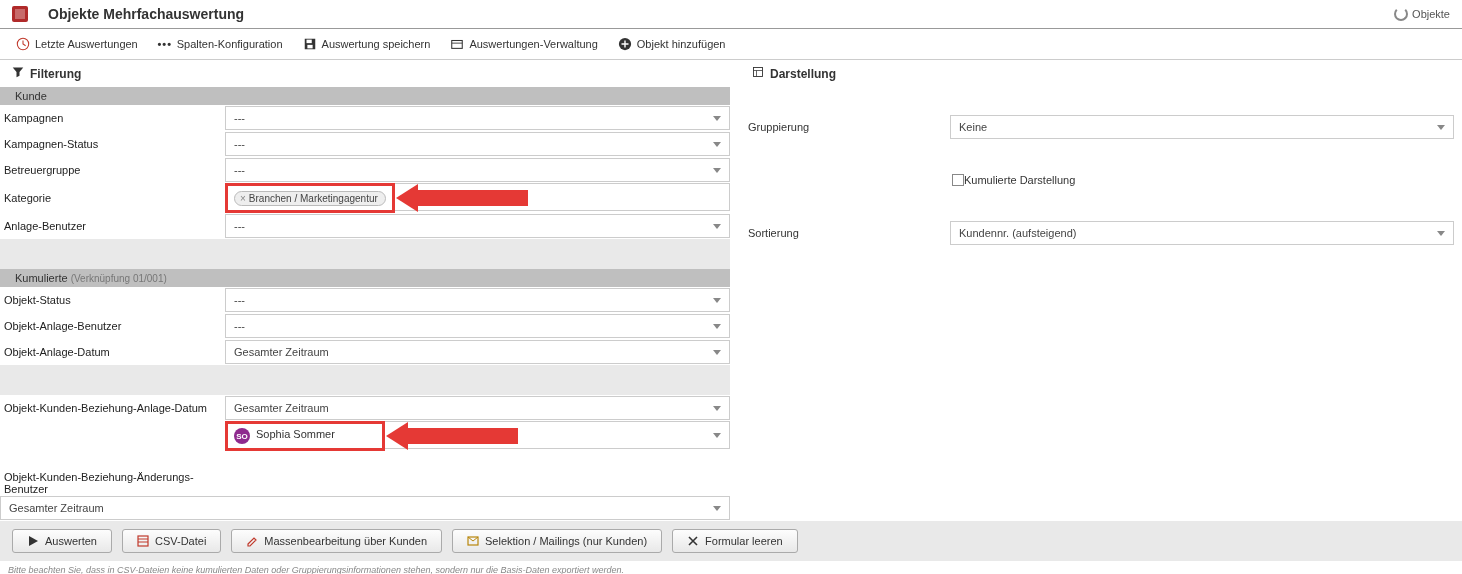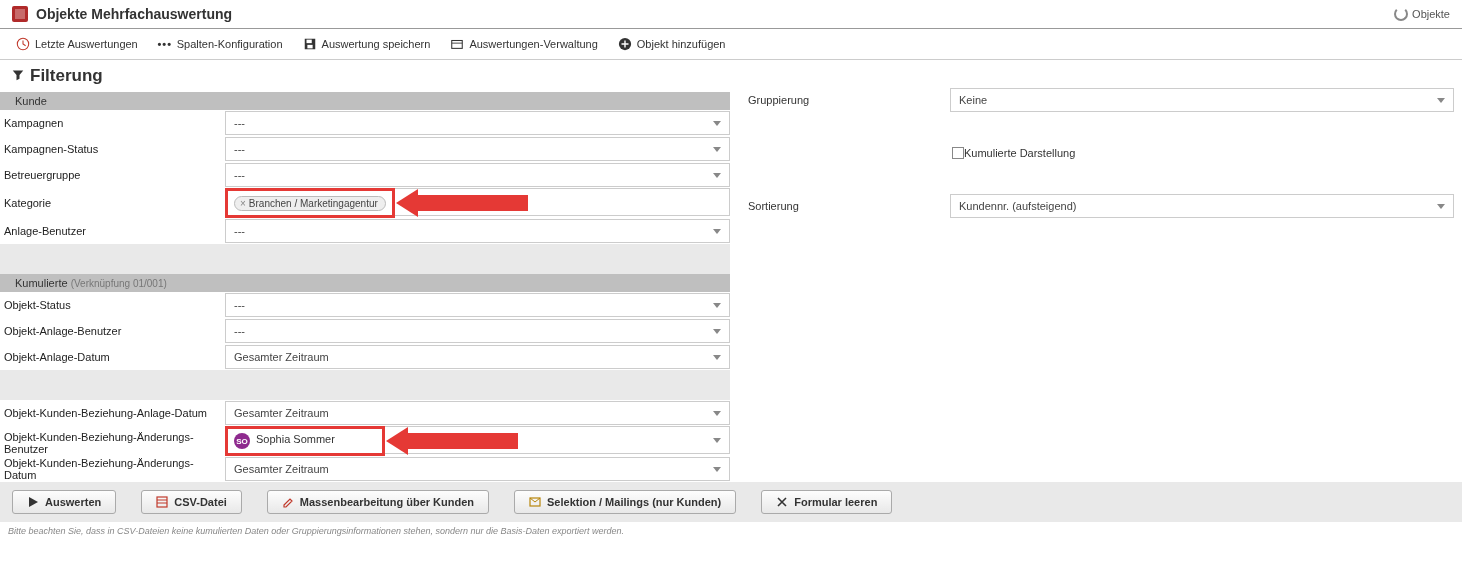--- a/index.html
+++ b/index.html
@@ -1,34 +1,34 @@
 <!DOCTYPE html>
 <html><head>
 <meta charset="utf-8">
 <style>
   * { box-sizing: border-box; margin: 0; padding: 0; }
   body { font-family: Arial, Helvetica, sans-serif; font-size: 11px; color: #333; background: #fff; width: 1462px; }
   
   .header { display: flex; align-items: center; justify-content: space-between; padding: 6px 12px; border-bottom: 1px solid #999; }
-  .header-left { display: flex; align-items: center; gap: 8px; }
+  .header-left { display: flex; align-items: center; gap: 20px; }
   .header-title { font-size: 14px; font-weight: bold; }
   .app-icon { width: 16px; height: 16px; background: #b02a2a; border-radius: 2px; position: relative; }
   .app-icon::after { content: ""; position: absolute; top: 3px; left: 3px; width: 10px; height: 10px; background: #fff; opacity: 0.3; }
   .header-right { display: flex; align-items: center; gap: 4px; color: #555; cursor: pointer; }
   .refresh-icon { width: 14px; height: 14px; border: 2px solid #888; border-radius: 50%; border-top-color: transparent; display: inline-block; }
   
   .toolbar { display: flex; align-items: center; gap: 20px; padding: 8px 16px; border-bottom: 1px solid #ccc; }
   .toolbar-item { display: flex; align-items: center; gap: 5px; cursor: pointer; color: #333; font-size: 11px; }
   .tb-icon { width: 14px; height: 14px; display: inline-flex; align-items: center; justify-content: center; }
   
   .main { display: flex; gap: 10px; padding: 0; }
   .left-col { width: 730px; }
   .right-col { flex: 1; padding-right: 8px; }
   
-  .section-header { display: flex; align-items: center; gap: 6px; font-weight: bold; padding: 6px 12px; font-size: 17px; }
+  .section-header { display: flex; align-items: center; gap: 6px; font-weight: bold; padding: 6px 12px; font-size: 12px; }
   .group-header { background: #bfbfbf; padding: 3px 15px; font-size: 11px; color: #333; }
   .group-sub { color: #777; font-size: 10px; font-weight: normal; }
   
   .field-row { display: flex; align-items: center; min-height: 26px; }
   .field-label { width: 225px; padding-left: 4px; font-size: 11px; color: #222; }
   .field-input { flex: 1; position: relative; }
   
   .select-box { width: 100%; border: 1px solid #ccc; background: #fff; height: 24px; display: flex; align-items: center; padding: 0 22px 0 8px; position: relative; font-size: 11px; color: #444; cursor: pointer; }
   .select-box::after { content: ""; position: absolute; right: 8px; top: 50%; margin-top: -2px; border-left: 4px solid transparent; border-right: 4px solid transparent; border-top: 5px solid #888; }
   
@@ -41,21 +41,21 @@
   .spacer-block { background: #e9e9e9; height: 30px; }
   
   .highlight-box { border: 3px solid #e53935; padding: 2px; position: relative; }
   .arrow-annotation { position: absolute; left: 100%; top: 50%; transform: translateY(-50%); display: flex; align-items: center; margin-left: 4px; }
   .arrow-head { width: 0; height: 0; border-top: 14px solid transparent; border-bottom: 14px solid transparent; border-right: 22px solid #e53935; }
   .arrow-body { width: 110px; height: 16px; background: #e53935; }
   
   .checkbox-row { display: flex; align-items: center; padding: 4px 0 4px 2px; font-size: 11px; }
   .chk { width: 12px; height: 12px; border: 1px solid #888; background: #fff; }
   
-  .action-bar { background: #e9e9e9; padding: 8px 12px; display: flex; gap: 25px; font-weight: bold; }
+  .action-bar { background: #e9e9e9; padding: 8px 12px; display: flex; gap: 10px; }
   .btn { display: inline-flex; align-items: center; gap: 6px; padding: 5px 14px; background: linear-gradient(#fdfdfd,#e8e8e8); border: 1px solid #aaa; border-radius: 3px; cursor: pointer; font-size: 11px; color: #333; }
   .btn-icon { width: 12px; height: 12px; display: inline-block; }
   
   .footer-note { font-size: 9px; color: #888; padding: 4px 8px; font-style: italic; }
   
   .right-fields { margin-left: 0; }
   .right-row { display: flex; align-items: center; min-height: 26px; margin-top: 27px; }
   .right-label { width: 210px; padding-left: 8px; font-size: 11px; }
   .right-input { flex: 1; }
 </style>
@@ -199,44 +199,50 @@
 
     <div class="spacer-block"></div>
 
     <div class="field-row">
       <div class="field-label">Objekt-Kunden-Beziehung-Anlage-Datum</div>
       <div class="field-input">
           <div class="select-box">Gesamter Zeitraum</div>
         </div>
     </div>
     <div class="field-row" style="align-items:flex-start;">
-      <div class="field-label" style="padding-top:5px;">Objekt-Kunden-Beziehung-Änderungs-Benutzer</div>
+      <div class="field-label" style="padding-top:5px;margin-top:45px;">Objekt-Kunden-Beziehung-Änderungs-Benutzer</div>
       <div class="field-input" style="position:relative;">
         <div class="highlight-box" style="display:inline-block;min-width:160px;">
           <div style="display:flex;align-items:flex-start;padding:2px 4px;">
             <span class="avatar-badge">SO</span>
             <span>Sophia Sommer</span>
           </div>
           <div class="arrow-annotation">
             <div class="arrow-head"></div>
               <div class="arrow-body"></div>
           </div>
         </div>
         <div class="select-box" style="position:absolute;left:0;top:0;right:0;z-index:-1;height:28px;"></div>
       </div>
     </div>
     <div class="field-row">
-      <div class="field-label">Objekt-Kunden-Beziehung-Änderungs-Datum</div>
       <div class="field-input">
           <div class="select-box">Gesamter Zeitraum</div>
         </div>
     </div>
   </div>
 
   <div class="right-col">
+    <div class="section-header">
+      <span><svg viewBox="0 0 16 16" width="12" height="12">
+            <rect x="2" y="2" width="12" height="12" fill="none" stroke="#333" stroke-width="1.2"></rect>
+            <path d="M2 6h12M6 6v8" stroke="#333" stroke-width="1"></path>
+          </svg></span>
+      <span>Darstellung</span>
+    </div>
     <div class="right-fields">
       <div class="right-row">
         <div class="right-label">Gruppierung</div>
         <div class="right-input">
             <div class="select-box">Keine</div>
           </div>
       </div>
       <div class="right-row">
         <div class="right-label"></div>
         <div class="right-input">

